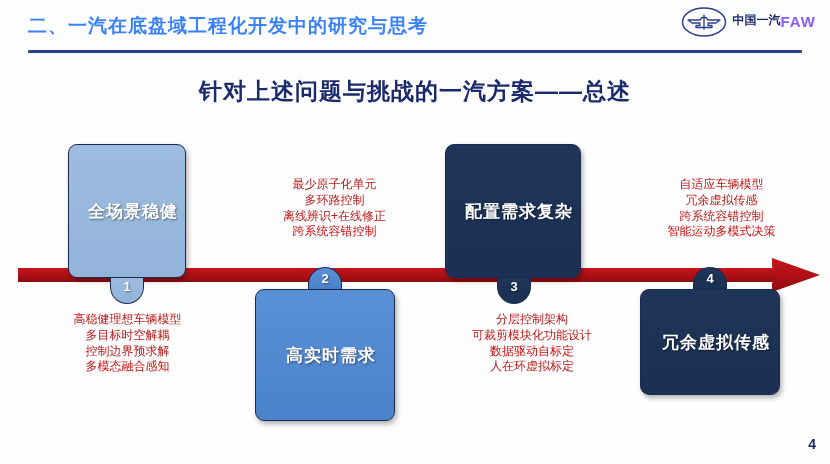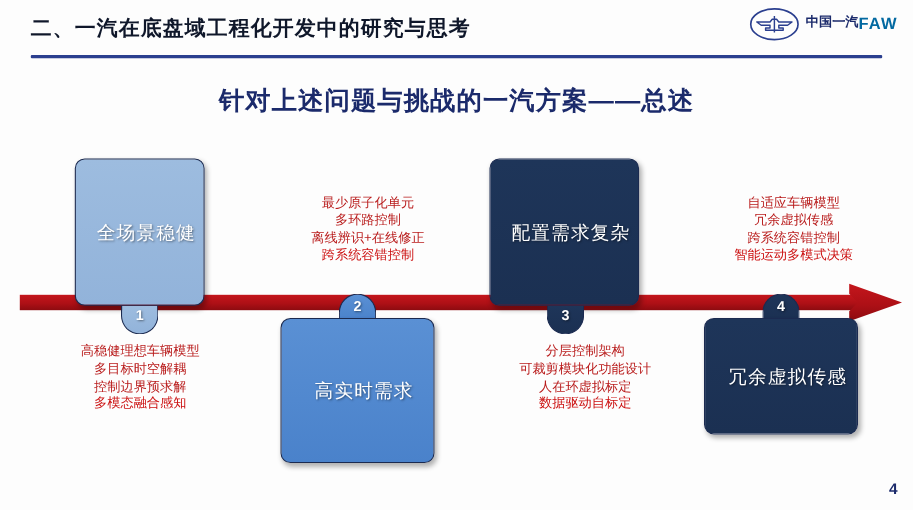--- a/index.html
+++ b/index.html
@@ -9,32 +9,32 @@
     font-family:"Liberation Sans","DejaVu Sans",sans-serif;
     overflow:hidden;
     position:relative;
   }
   .slide{position:relative;width:830px;height:464px;background:#fdfdfd;}
 
   
   .header{position:absolute;left:0;top:0;width:830px;height:56px;}
   .header-title{
     position:absolute;left:28px;top:13px;
-    font-size:19px;font-weight:bold;color:#0f172a;
+    font-size:19px;font-weight:bold;color:#3b82f6;
     letter-spacing:1px;white-space:nowrap;
   }
   .header-rule{
     position:absolute;left:28px;top:50px;width:774px;height:3px;
     background:#2b3f8f;border-radius:1px;
   }
   .logo{position:absolute;right:14px;top:6px;display:flex;align-items:center;gap:6px;}
   .logo-mark{width:46px;height:32px;}
   .logo-text{display:flex;line-height:1.05;}
   .logo-cn{font-size:12px;font-weight:bold;color:#1b2a6b;letter-spacing:0px;}
-  .logo-en{font-size:15px;font-weight:bold;color:#0369a1;letter-spacing:1px;}
+  .logo-en{font-size:15px;font-weight:bold;color:#8b5cf6;letter-spacing:1px;}
 
   
   .main-title{
     position:absolute;left:0;top:76px;width:830px;
     text-align:center;
     font-size:23px;font-weight:bold;color:#1b2a6b;
     letter-spacing:1px;
   }
 
   
@@ -44,21 +44,21 @@
   .node{position:absolute;}
   .node-box{
     position:absolute;left:0;top:0;
     border-radius:9px;
     border:1px solid #1b2a50;
     box-shadow:2px 3px 5px rgba(0,0,0,0.30);
     display:flex;align-items:center;justify-content:center;
     box-sizing:border-box;
   }
   .node-label{
-    font-size:17px;font-weight:normal;color:#ffffff;
+    font-size:17px;font-weight:bold;color:#ffffff;
     letter-spacing:1px;
     text-shadow:1px 1px 2px rgba(0,0,0,0.45);
     text-align:center;
     margin-left:12px;
   }
   .node-tab{
     position:absolute;
     width:34px;height:26px;
     display:flex;align-items:flex-start;justify-content:center;
     box-sizing:border-box;
@@ -172,22 +172,22 @@
   <div class="text-block" style="left:252px;top:177px;width:165px;">
     <div class="line">最少原子化单元</div>
     <div class="line">多环路控制</div>
     <div class="line">离线辨识+在线修正</div>
     <div class="line accent">跨系统容错控制</div>
   </div>
 
   <div class="text-block" style="left:442px;top:312px;width:180px;">
     <div class="line">分层控制架构</div>
     <div class="line">可裁剪模块化功能设计</div>
+    <div class="line accent">数据驱动自标定</div>
     <div class="line">人在环虚拟标定</div>
-    <div class="line accent">数据驱动自标定</div>
   </div>
 
   <div class="text-block" style="left:634px;top:177px;width:175px;">
     <div class="line">自适应车辆模型</div>
     <div class="line">冗余虚拟传感</div>
     <div class="line">跨系统容错控制</div>
     <div class="line accent">智能运动多模式决策</div>
   </div>
 
   <div class="page-num">4</div>

